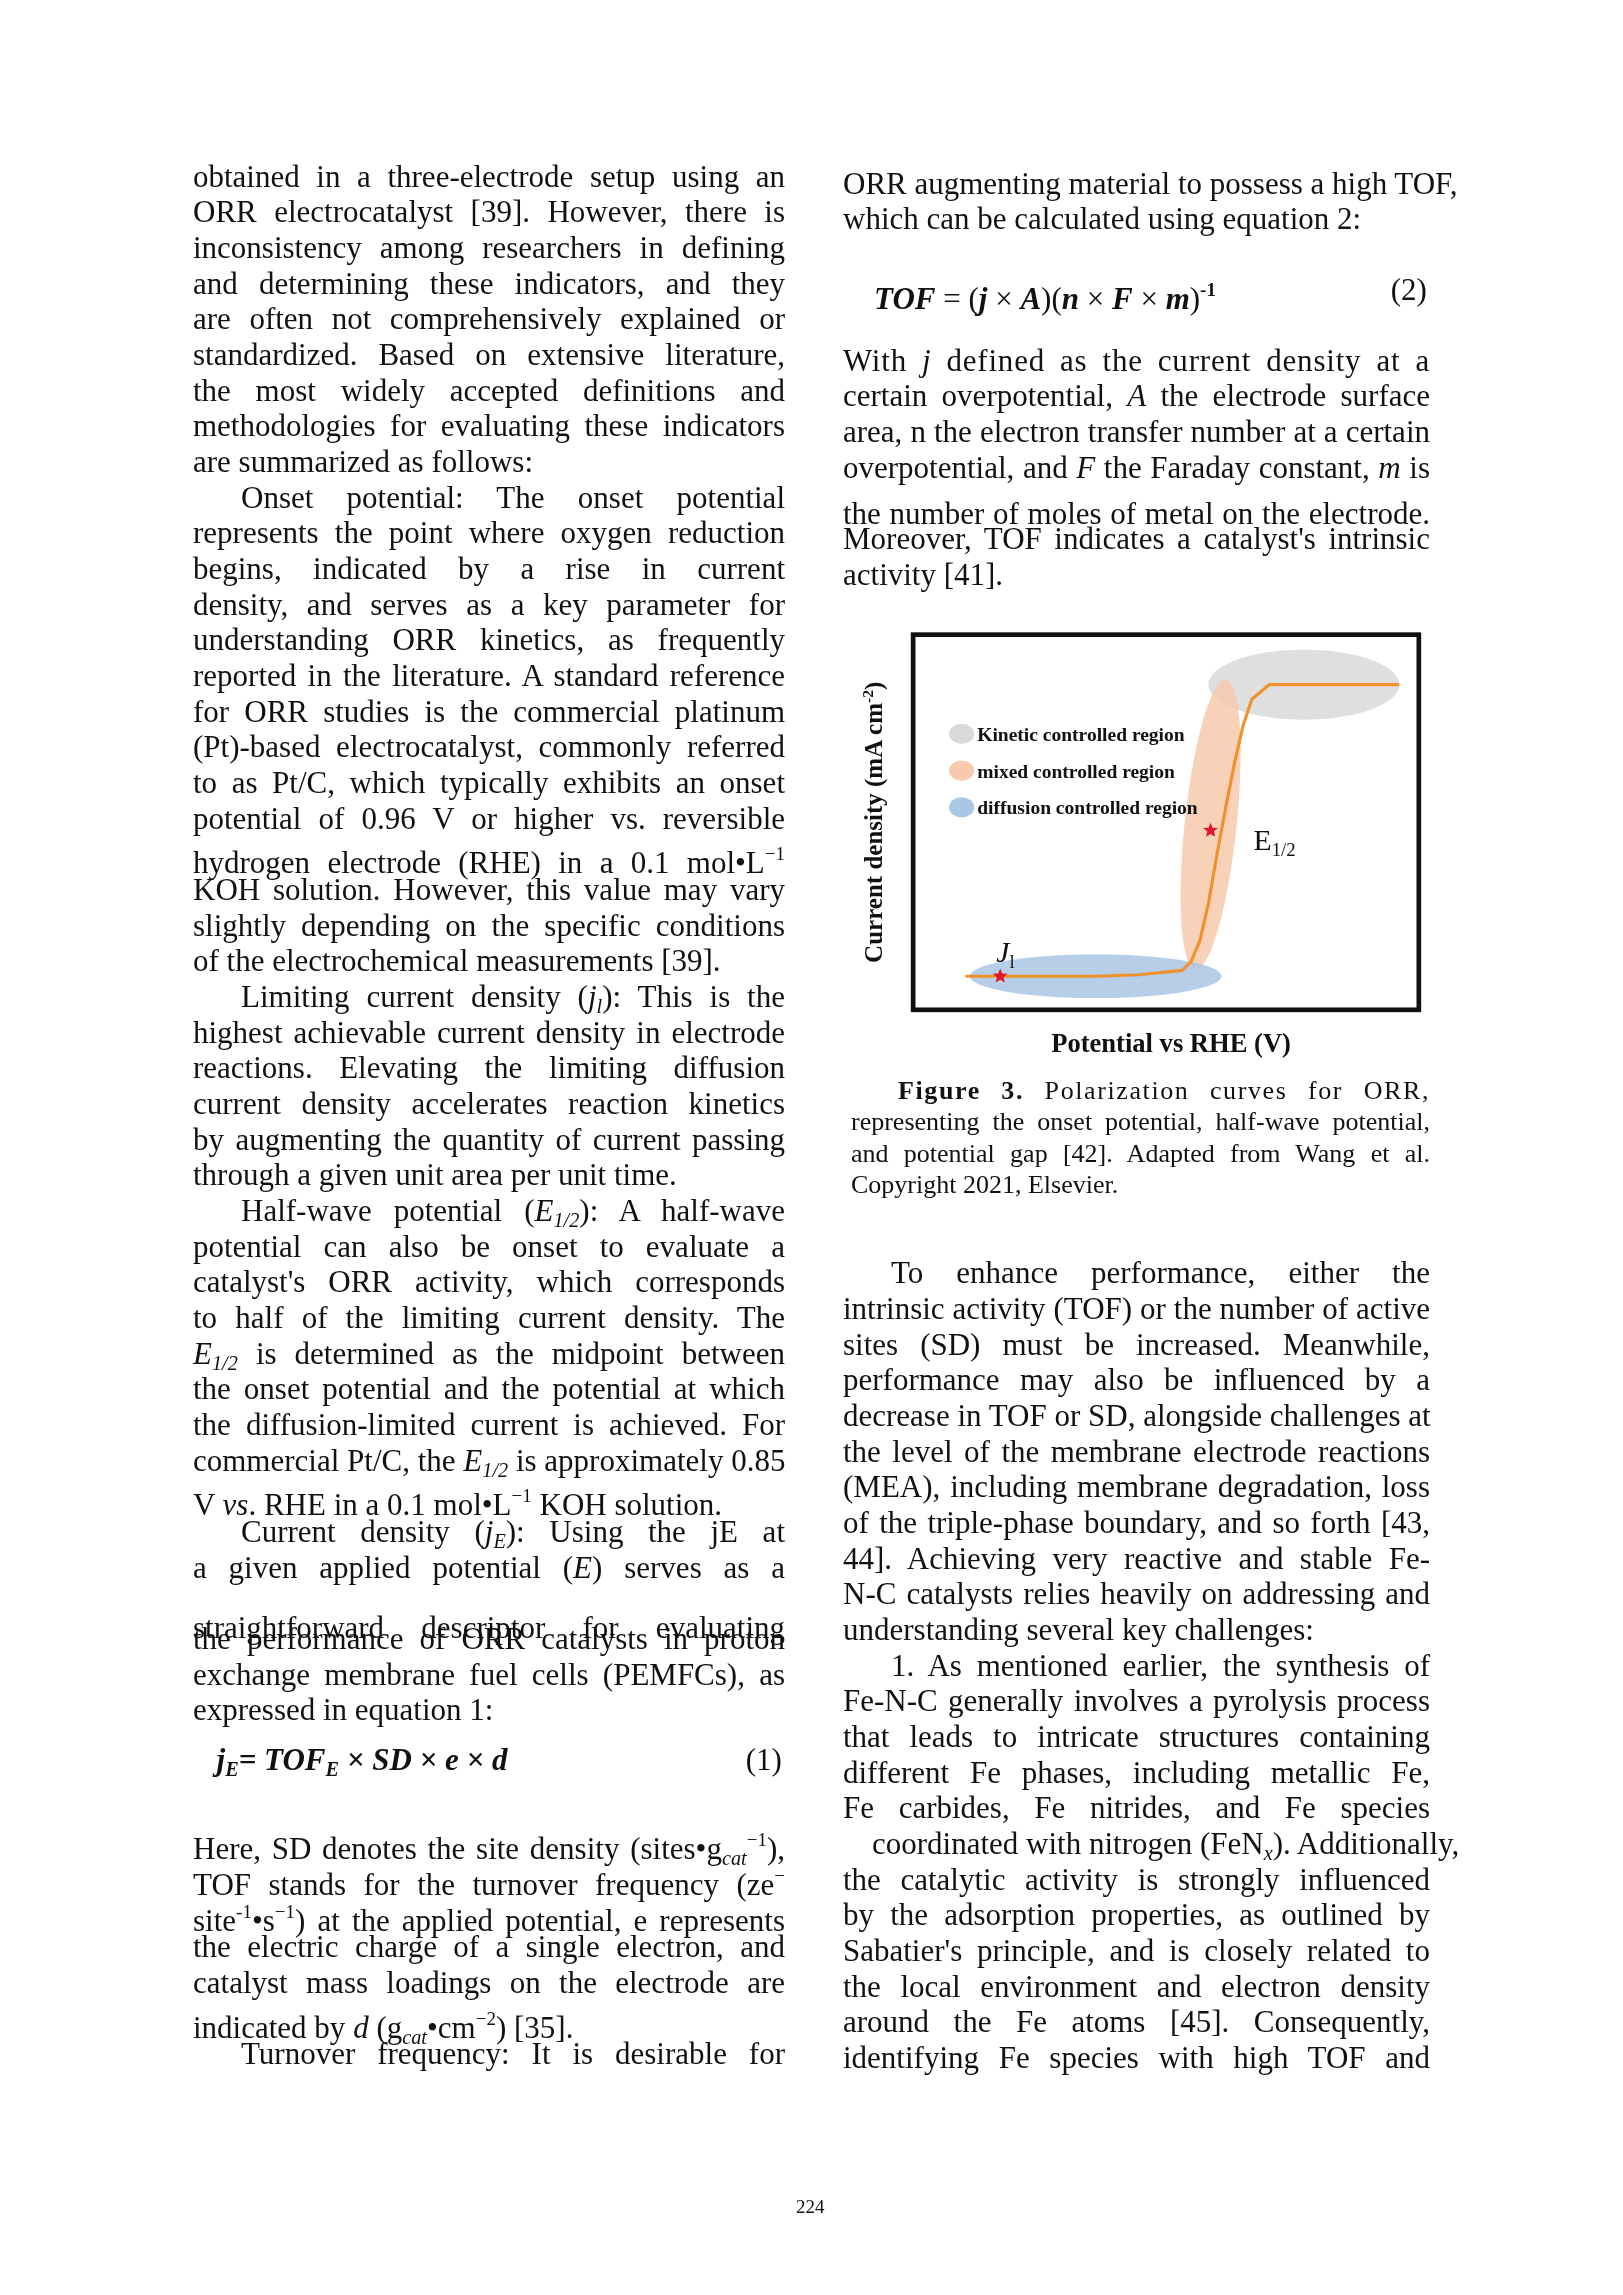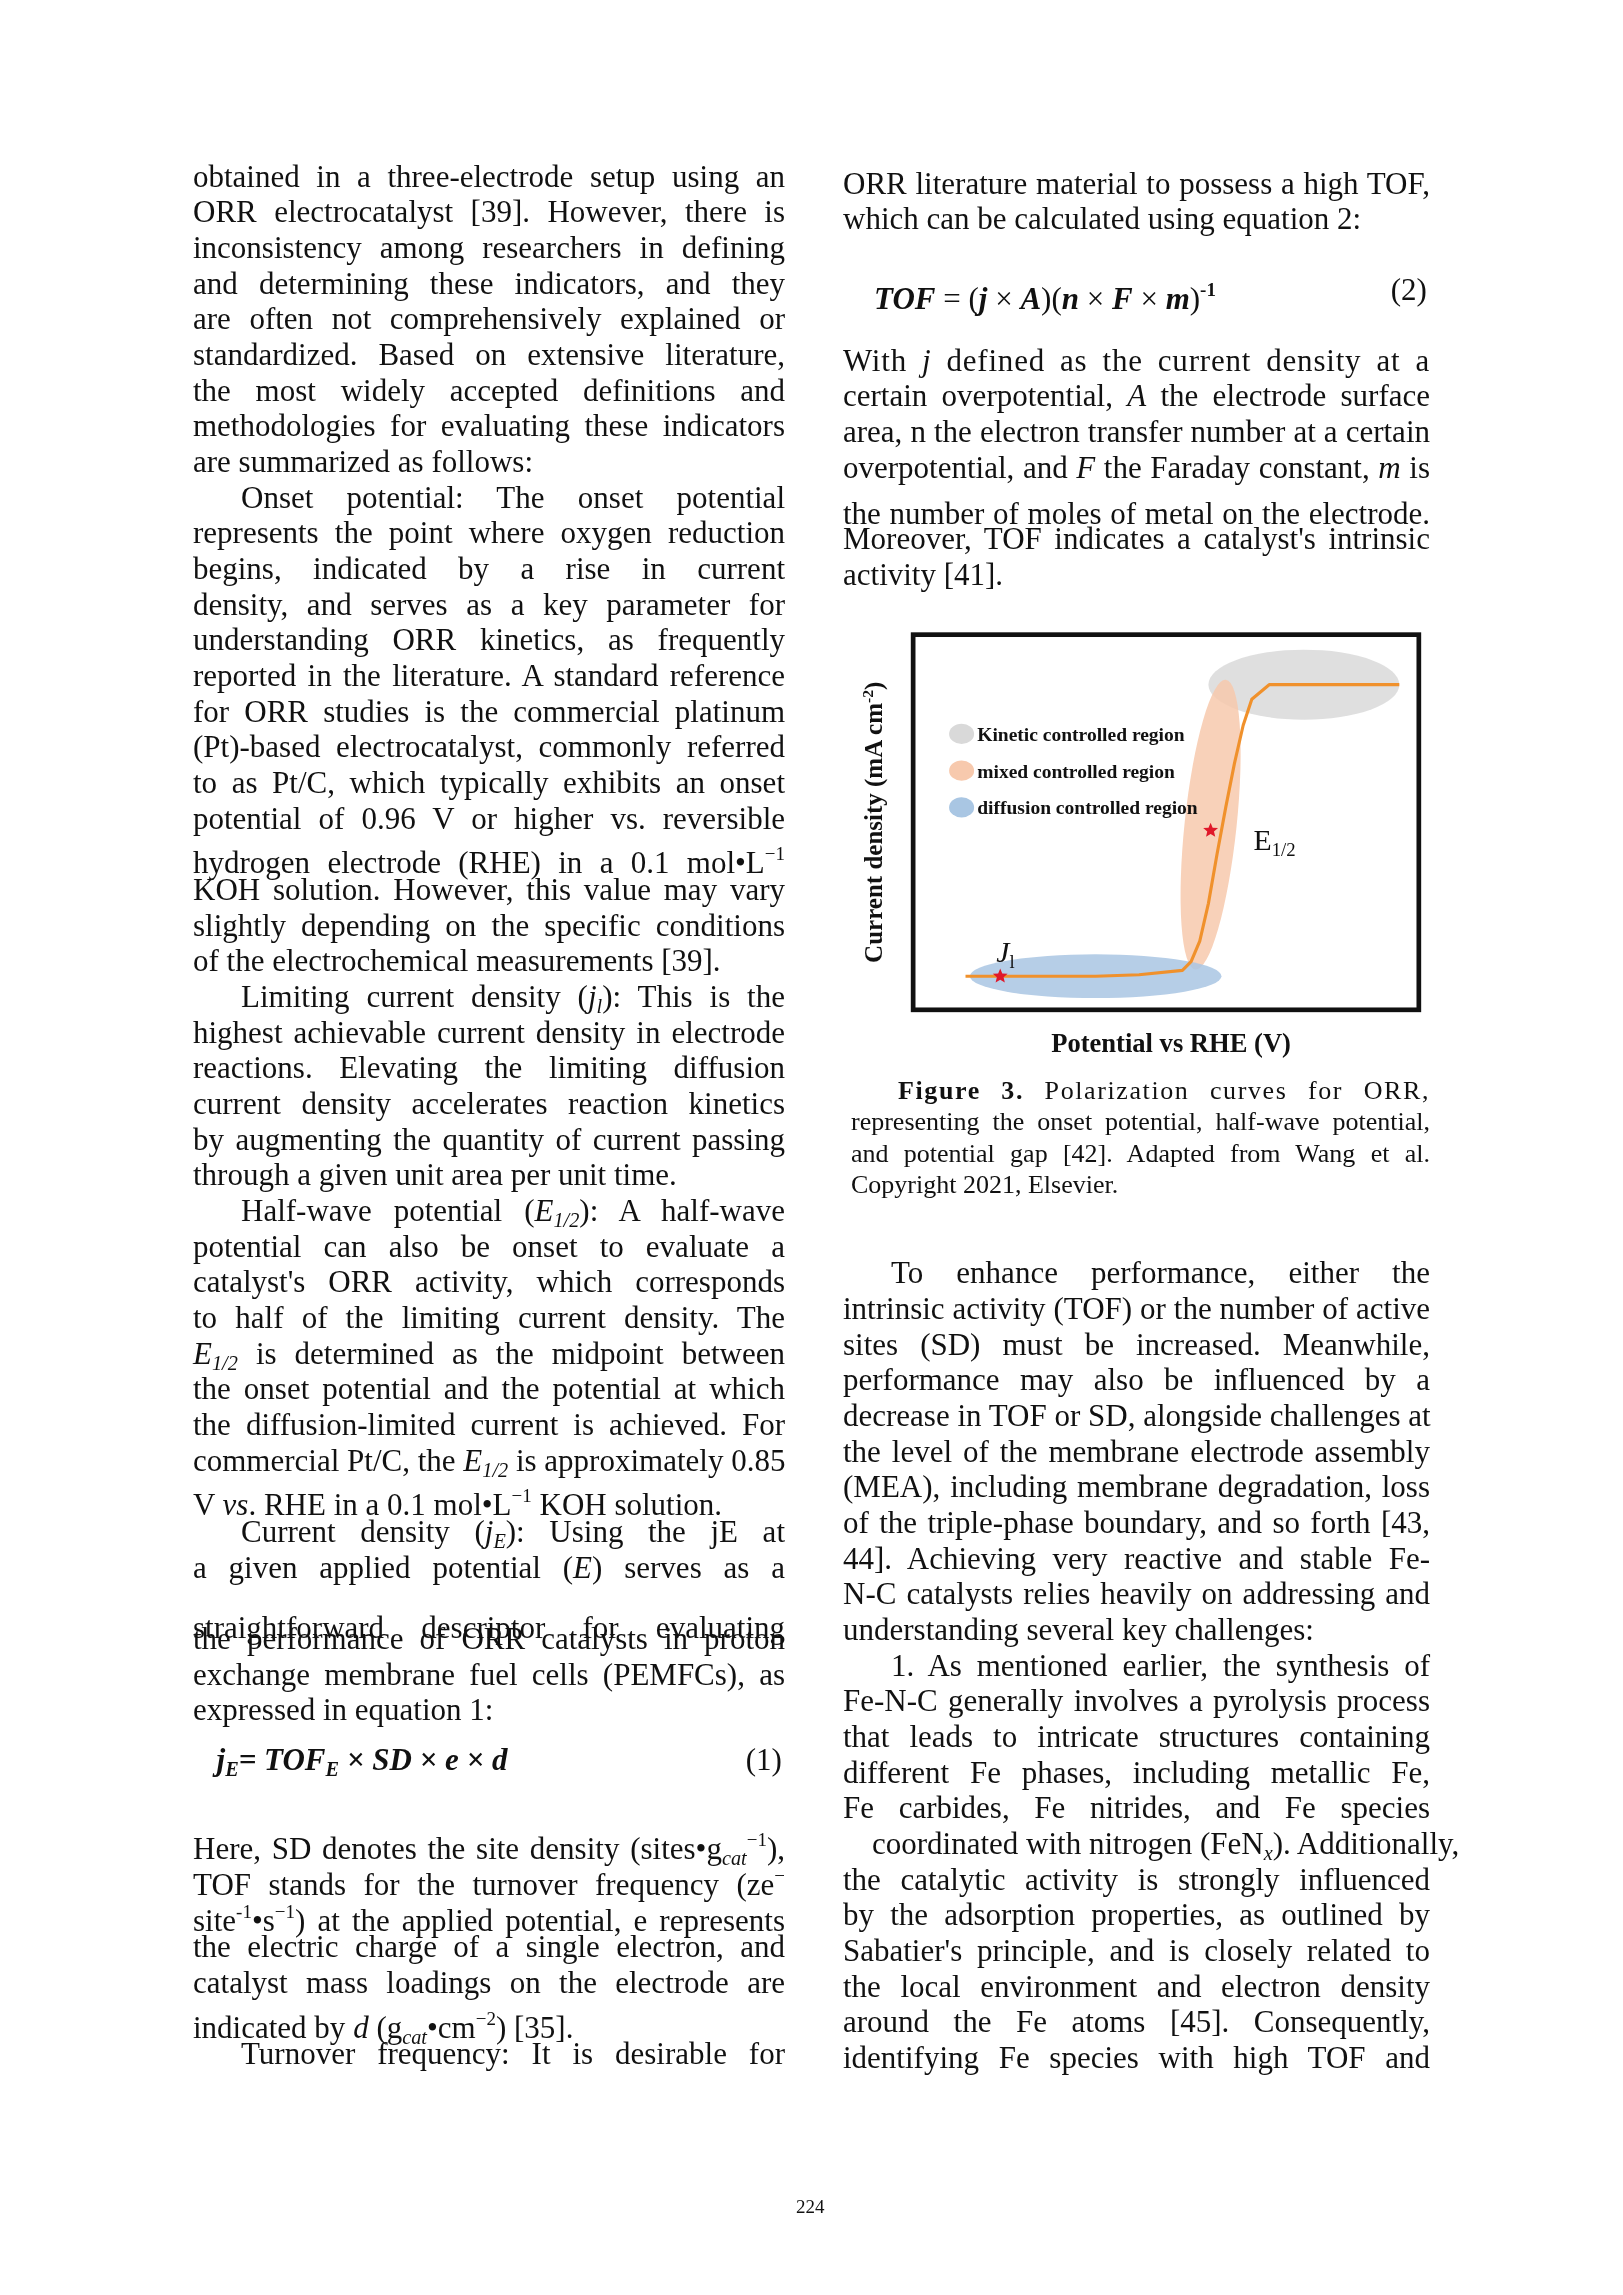--- a/index.html
+++ b/index.html
@@ -85,39 +85,39 @@
       <div class="ln" style="top: 1894px;">site<span class="sup">-1</span>•s<span class="sup">−1</span>) at the applied potential, e represents</div>
       <div class="ln" style="top: 1929px;">the electric charge of a single electron, and</div>
       <div class="ln" style="top: 1965px;">catalyst mass loadings on the electrode are</div>
       <div class="ln last" style="top: 2001px;">indicated by <span class="it">d</span> (g<span class="sub">cat</span>•cm<span class="sup">−2</span>) [35].</div>
       <div class="ln indent" style="top: 2036px;">Turnover frequency: It is desirable for</div>
     </div>
 </div>
 
 <div class="col col-right">
   <div id="right-lines">
-      <div class="ln" style="top: 166px;">ORR literature material to possess a high TOF,</div>
+      <div class="ln" style="top: 166px;">ORR augmenting material to possess a high TOF,</div>
       <div class="ln last" style="top: 201px;">which can be calculated using equation 2:</div>
       <div class="eq" style="top: 270px;">
         <span class="formula" style="left: 31px;">TOF<span style="font-weight: normal; font-style: normal;"> = (</span>j<span style="font-weight: normal; font-style: normal;"> × </span>A<span style="font-weight: normal; font-style: normal;">)(</span>n<span style="font-weight: normal; font-style: normal;"> × </span>F<span style="font-weight: normal; font-style: normal;"> × </span>m<span style="font-weight: normal; font-style: normal;">)</span><span class="sup">-1</span></span>
         <span class="num">(2)</span>
       </div>
       <div class="ln" style="top: 343px; letter-spacing: 0.8px;">With <span class="it">j</span> defined as the current density at a</div>
       <div class="ln" style="top: 378px;">certain overpotential, <span class="it">A</span> the electrode surface</div>
       <div class="ln" style="top: 414px;">area, n the electron transfer number at a certain</div>
       <div class="ln" style="top: 450px;">overpotential, and <span class="it">F</span> the Faraday constant, <span class="it">m</span> is</div>
       <div class="ln" style="top: 464px; margin-top: 32px;">the number of moles of metal on the electrode.</div>
       <div class="ln" style="top: 521px;">Moreover, TOF indicates a catalyst's intrinsic</div>
       <div class="ln last" style="top: 557px;">activity [41].</div>
       <div class="ln indent" style="top: 1255px;">To enhance performance, either the</div>
       <div class="ln" style="top: 1291px;">intrinsic activity (TOF) or the number of active</div>
       <div class="ln" style="top: 1327px;">sites (SD) must be increased. Meanwhile,</div>
       <div class="ln" style="top: 1362px;">performance may also be influenced by a</div>
       <div class="ln" style="top: 1398px;">decrease in TOF or SD, alongside challenges at</div>
-      <div class="ln" style="top: 1434px;">the level of the membrane electrode assembly</div>
+      <div class="ln" style="top: 1434px;">the level of the membrane electrode reactions</div>
       <div class="ln" style="top: 1469px;">(MEA), including membrane degradation, loss</div>
       <div class="ln" style="top: 1505px;">of the triple-phase boundary, and so forth [43,</div>
       <div class="ln" style="top: 1541px;">44]. Achieving very reactive and stable Fe-</div>
       <div class="ln" style="top: 1576px;">N-C catalysts relies heavily on addressing and</div>
       <div class="ln last" style="top: 1612px;">understanding several key challenges:</div>
       <div class="ln indent" style="top: 1648px;">1. As mentioned earlier, the synthesis of</div>
       <div class="ln" style="top: 1683px;">Fe-N-C generally involves a pyrolysis process</div>
       <div class="ln" style="top: 1719px;">that leads to intricate structures containing</div>
       <div class="ln" style="top: 1755px;">different Fe phases, including metallic Fe,</div>
       <div class="ln" style="top: 1790px;">Fe carbides, Fe nitrides, and Fe species</div>

